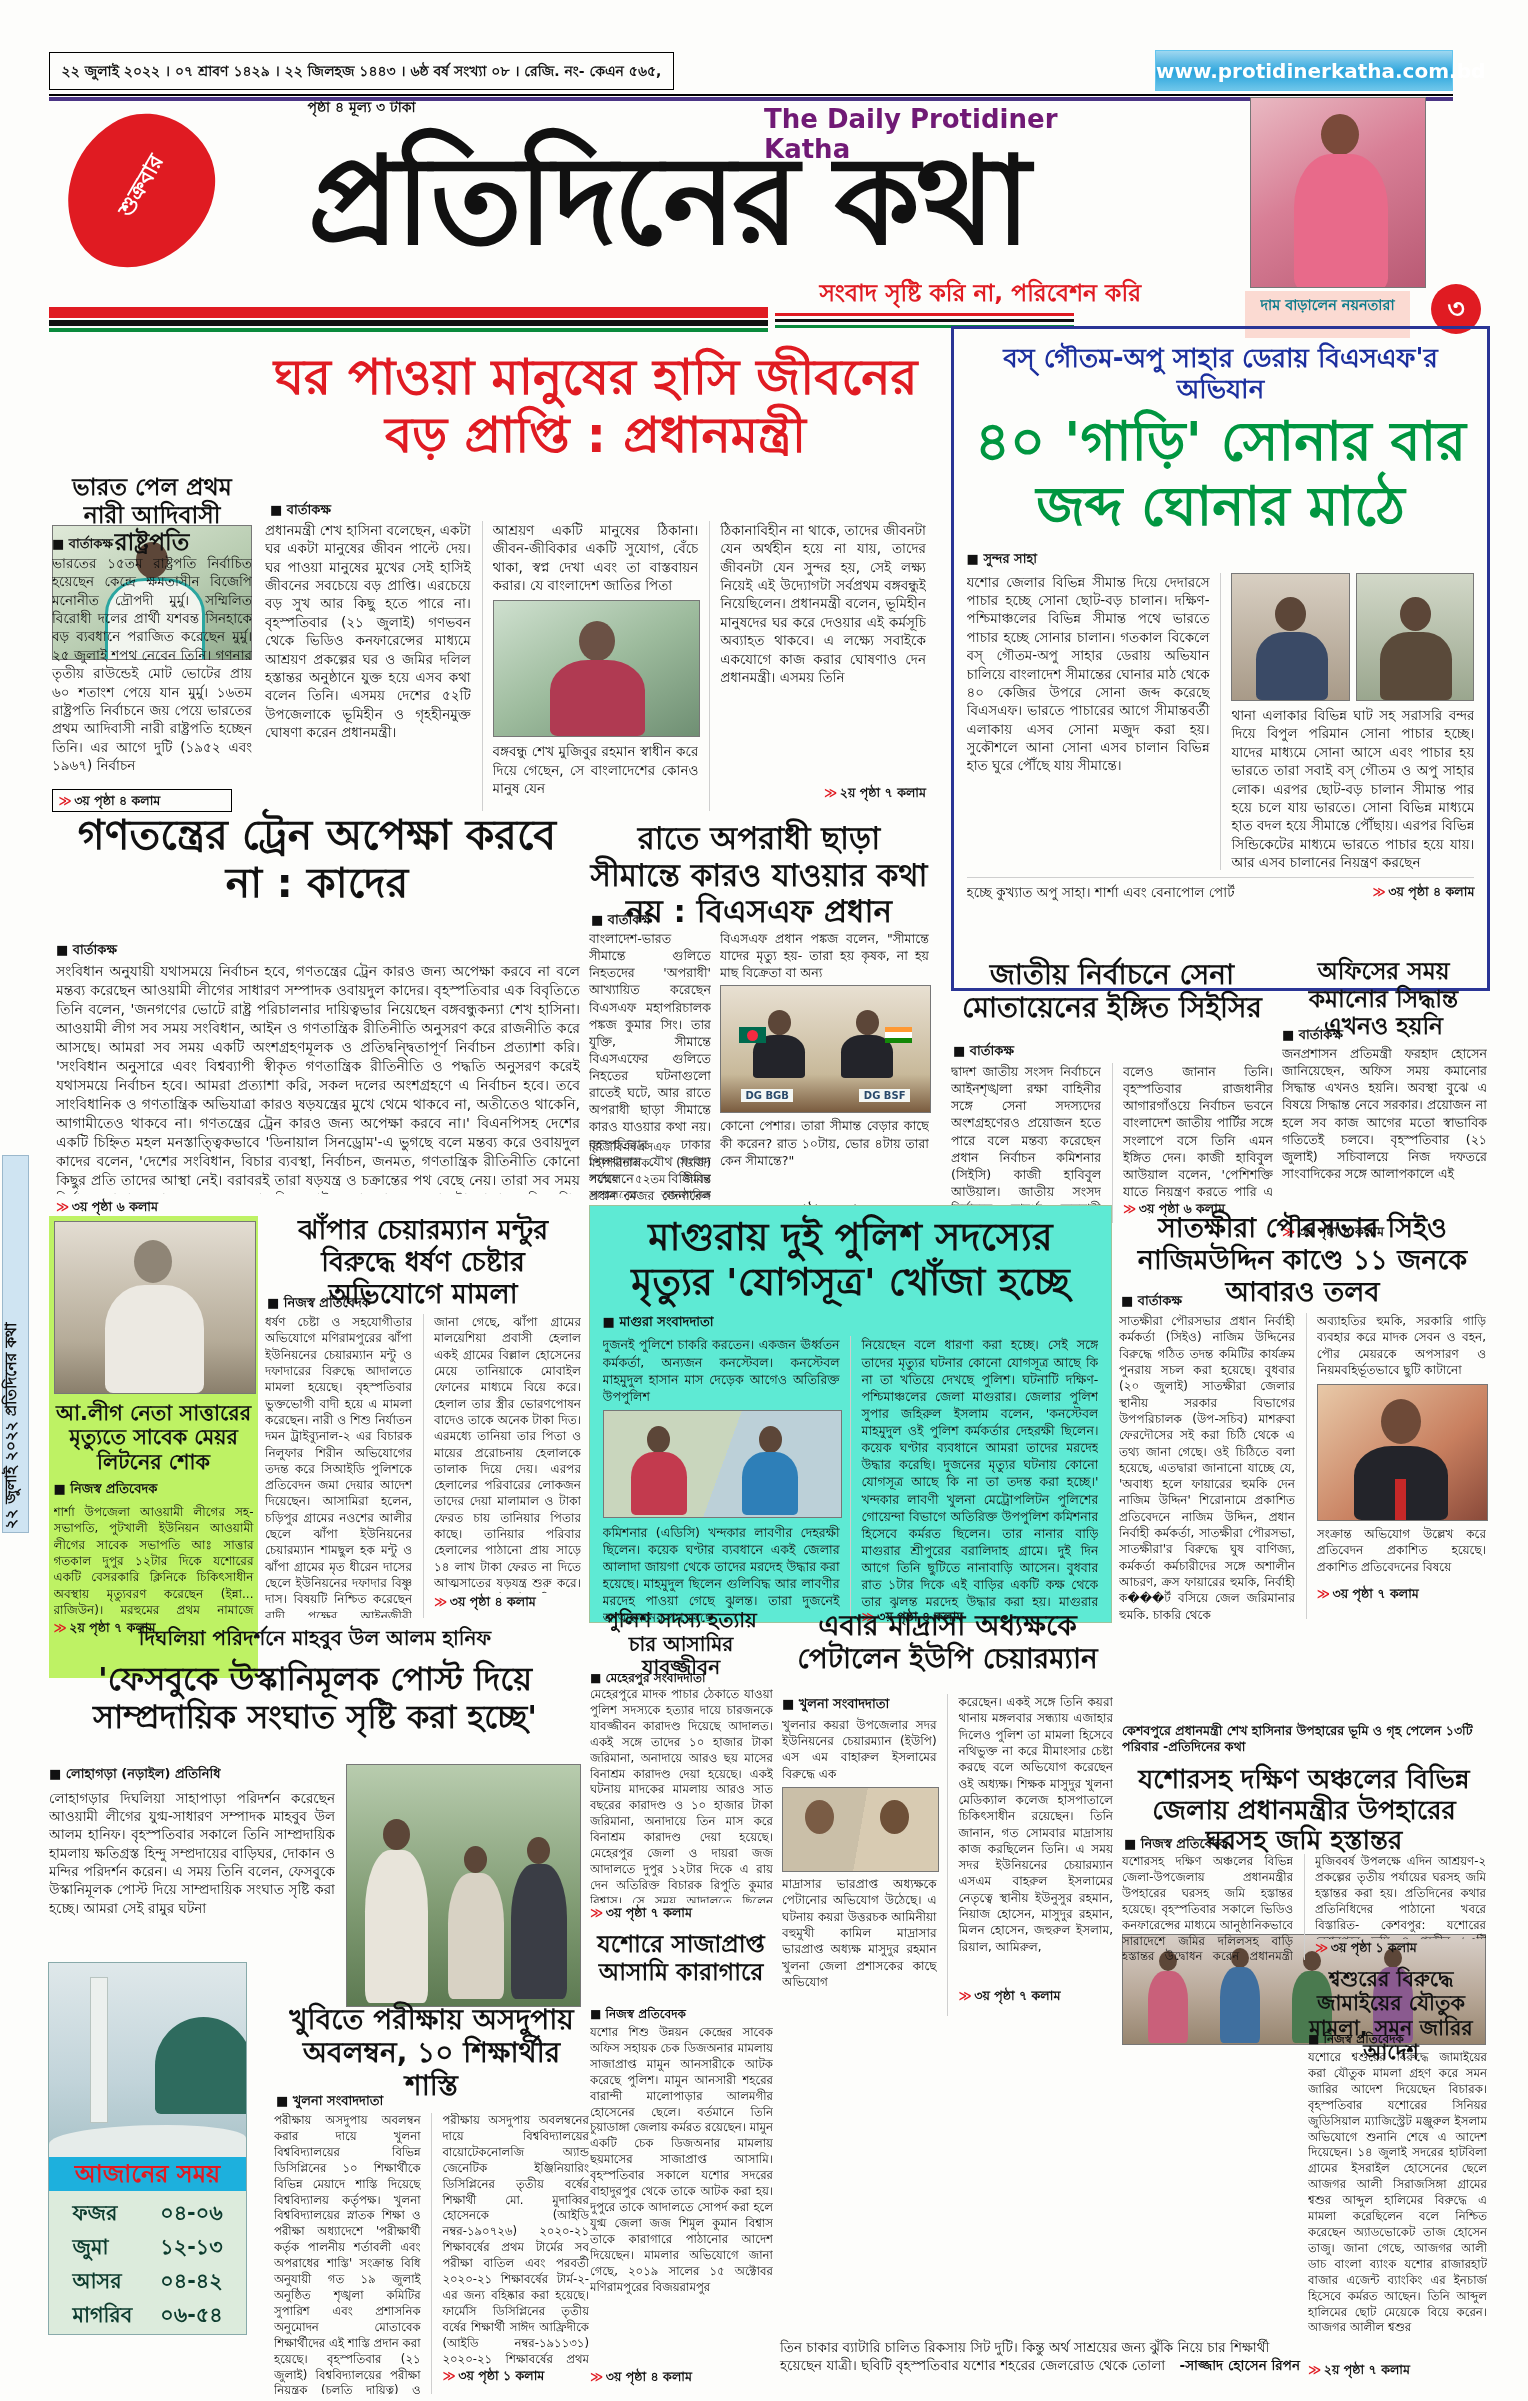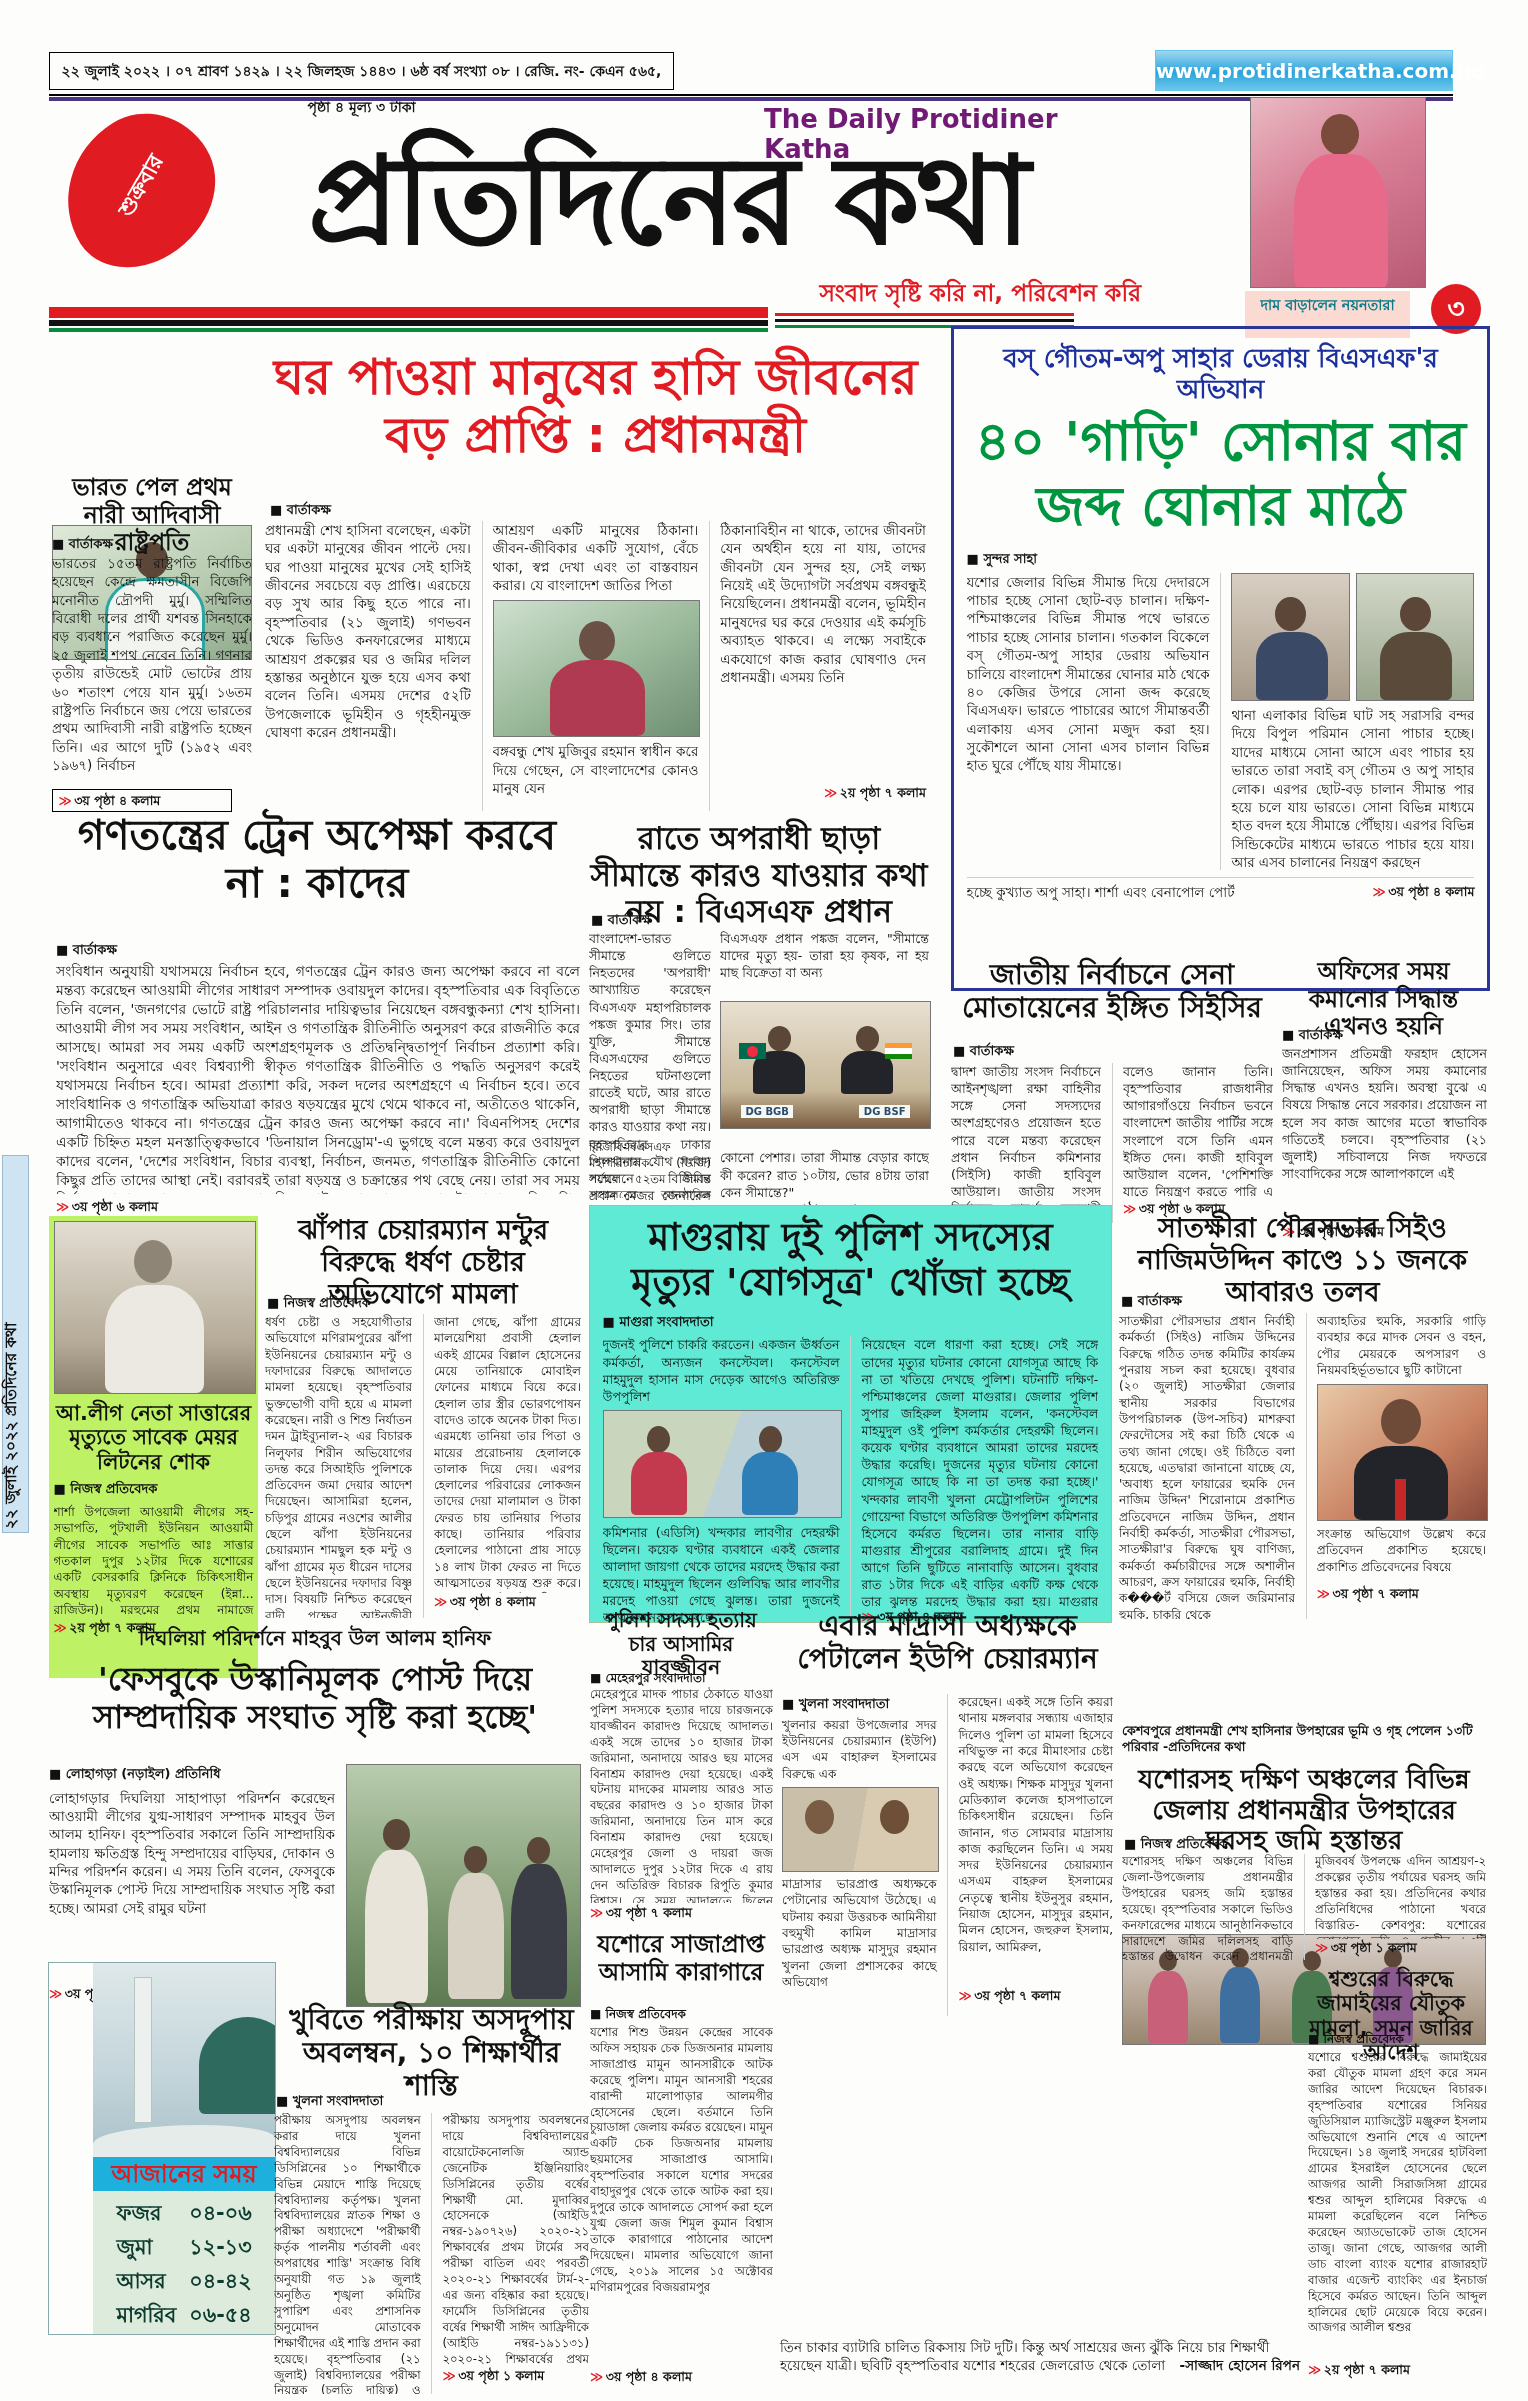--- a/index.html
+++ b/index.html
@@ -129,21 +129,21 @@
     <span class="ar">≫</span>
     <span>৩য় পৃষ্ঠা ৬ কলাম</span>
   </div>
 
   <div class="a ctr hl" style="left:589px;top:820px;width:340px;font-size:31px;">রাতে অপরাধী ছাড়া সীমান্তে কারও যাওয়ার কথা নয় : বিএসএফ প্রধান</div>
   <div class="a byl" style="left:591px;top:910px;width:180px;">■ বার্তাকক্ষ</div>
   <div class="a" style="left:589px;top:930px;width:340px;height:293px;display:flex;gap:9px;">
     <div class="bt" style="width:122px;font-size:12.6px;">বাংলাদেশ-ভারত সীমান্তে গুলিতে নিহতদের 'অপরাধী' আখ্যায়িত করেছেন বিএসএফ মহাপরিচালক পঙ্কজ কুমার সিং। তার যুক্তি, সীমান্তে বিএসএফের গুলিতে নিহতের ঘটনাগুলো রাতেই ঘটে, আর রাতে অপরাধী ছাড়া সীমান্তে কারও যাওয়ার কথা নয়। বৃহস্পতিবার ঢাকার পিলখানায় যৌথ সংবাদ সম্মেলনে বিজিবির প্রধান মেজর জেনারেল সাকিল আহমেদ পাশে রেখে এই যুক্তি হাজির করেন ভারতের সীমান্ত রক্ষী বাহিনী প্রধান।</div>
     <div style="flex:1;">
       <div class="bt" style="font-size:12.6px;">বিএসএফ প্রধান পঙ্কজ বলেন, "সীমান্তে যাদের মৃত্যু হয়- তারা হয় কৃষক, না হয় মাছ বিক্রেতা বা অন্য</div>
-      <div class="photo" style="width:100%;height:126px;margin:20px 0;background:linear-gradient(#e8e0d2,#c8b99a 70%,#7a5c3f);">
+      <div class="photo" style="width:100%;height:126px;margin:4px 0;background:linear-gradient(#e8e0d2,#c8b99a 70%,#7a5c3f);">
         <div class="head" style="left:47px;top:23.4px;width:23.4px;height:25px;"></div>
           <div class="torso" style="left:32px;top:49px;width:52px;height:43px;background:#23242a;"></div>
         <div class="head" style="left:135px;top:23.4px;width:23.4px;height:25px;"></div>
           <div class="torso" style="left:120px;top:49px;width:52px;height:43px;background:#23242a;"></div>
         <div style="position:absolute;left:18px;top:41px;width:27px;height:16px;background:#006a4e;">
             <div style="position:absolute;left:8px;top:2.7px;width:10.8px;height:10.8px;border-radius:50%;background:#f42a41;"></div>
           </div>
         <div style="position:absolute;right:18px;top:41px;width:27px;height:16px;background:linear-gradient(#ff9933 33%,#fff 33%,#fff 66%,#138808 66%);"></div>
         <div style="position:absolute;left:20px;bottom:10.8px;background:#f4f7f4;color:#2a4a6b;font-size:10px;font-weight:bold;padding:0.9px 4.5px;">DG BGB</div>
         <div style="position:absolute;right:20px;bottom:10.8px;background:#f4f7f4;color:#2a4a6b;font-size:10px;font-weight:bold;padding:0.9px 4.5px;">DG BSF</div>
@@ -330,21 +330,21 @@
   </div>
 
   <div class="a ctr hl" style="left:1295px;top:1967px;width:192px;font-size:20.7px;">শ্বশুরের বিরুদ্ধে জামাইয়ের যৌতুক মামলা, সমন জারির আদেশ</div>
   <div class="a byl" style="left:1308px;top:2030px;width:180px;font-size:12px;">■ নিজস্ব প্রতিবেদক</div>
   <div class="a bt" style="left:1308px;top:2050px;width:179px;height:309px;font-size:11.7px;">যশোরে শ্বশুরের বিরুদ্ধে জামাইয়ের করা যৌতুক মামলা গ্রহণ করে সমন জারির আদেশ দিয়েছেন বিচারক। বৃহস্পতিবার যশোরের সিনিয়র জুডিসিয়াল ম্যাজিস্ট্রেট মঞ্জুরুল ইসলাম অভিযোগে শুনানি শেষে এ আদেশ দিয়েছেন। ১৪ জুলাই সদরের হাটবিলা গ্রামের ইসরাইল হোসেনের ছেলে আজগর আলী সিরাজসিঙ্গা গ্রামের শ্বশুর আব্দুল হালিমের বিরুদ্ধে এ মামলা করেছিলেন বলে নিশ্চিত করেছেন অ্যাডভোকেট তাজ হোসেন তাজু। জানা গেছে, আজগর আলী ডাচ বাংলা ব্যাংক যশোর রাজারহাট বাজার এজেন্ট ব্যাংকিং এর ইনচার্জ হিসেবে কর্মরত আছেন। তিনি আব্দুল হালিমের ছোট মেয়েকে বিয়ে করেন। আজগর আলীল শ্বশুর</div>
   <div class="a cont" style="left:1308px;top:2361px;">
     <span class="ar">≫</span>
     <span>২য় পৃষ্ঠা ৭ কলাম</span>
   </div>
 
-  <div class="a" style="left:48px;top:1962px;width:228px;height:373px;border:0.9px solid #8aa;overflow:hidden;padding-left:44px;">
+  <div class="a" style="left:48px;top:1962px;width:199px;height:373px;border:0.9px solid #8aa;overflow:hidden;">
     <div style="height:194px;background:linear-gradient(#dfe8ea,#c2d4da 60%,#a8c2c8);position:relative;">
       <div style="position:absolute;left:106px;top:54px;width:97px;height:97px;background:#2e6b5e;border-radius:50% 50% 6% 6%;"></div>
       <div style="position:absolute;left:41px;top:14.4px;width:16px;height:144px;background:#ecf0ee;border:0.9px solid #b8c4c0;"></div>
       <div style="position:absolute;left:0;bottom:0;width:100%;height:32px;background:#e6ecea;border-radius:60% 40% 0 0;"></div>
     </div>
     <div class="ctr" style="height:34px;background:#1db0dd;color:#e01b22;font-size:24px;font-weight:800;line-height:34px;">আজানের সময়</div>
     <div style="background:#dcebdc;padding:7.2px 23.4px 5.4px 23.4px;color:#0c3b2e;font-weight:800;font-size:20.7px;">
       <div style="display:flex;justify-content:space-between;">
           <span>ফজর</span>
           <span>০৪-০৬</span>

